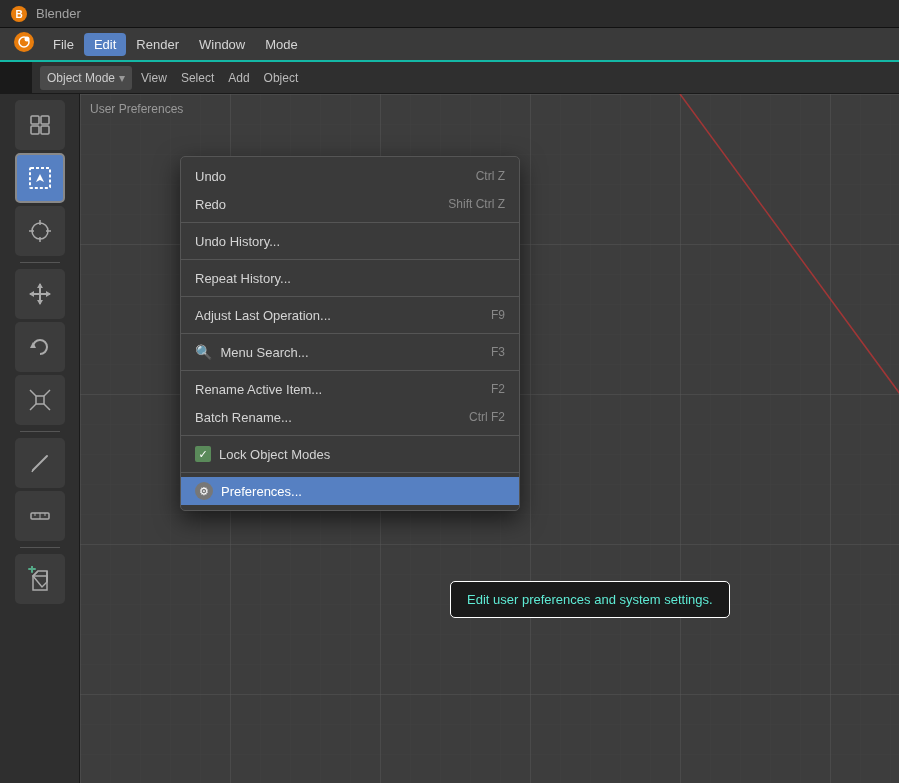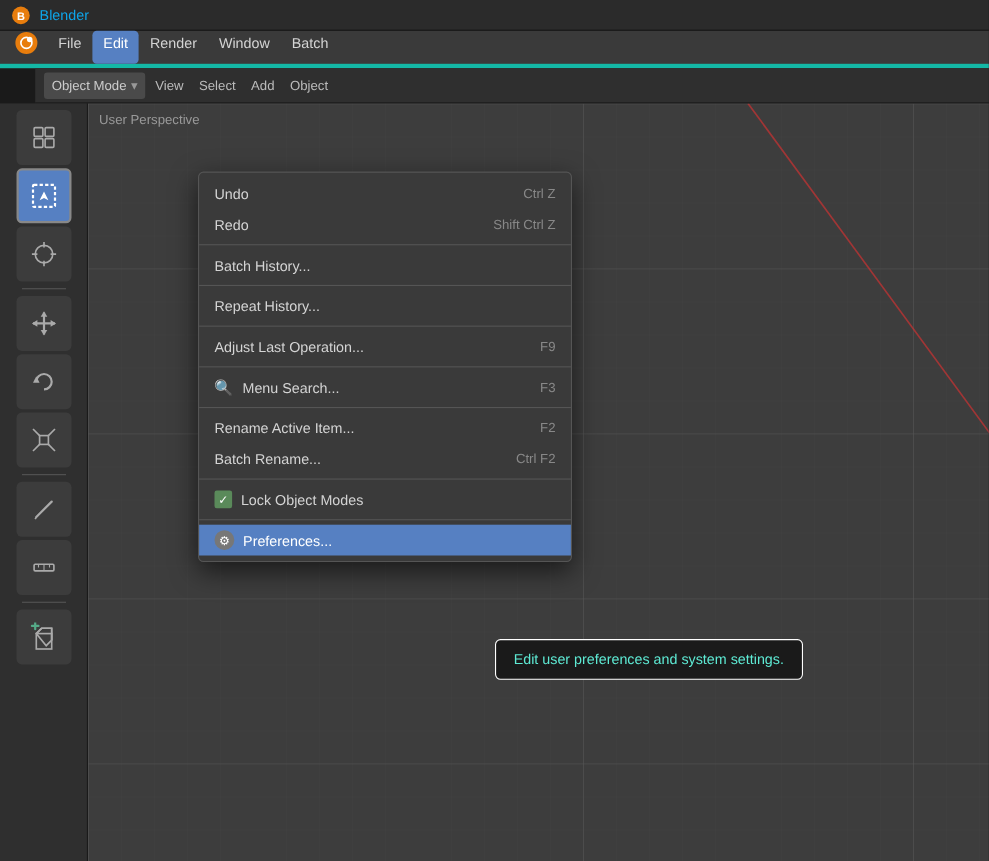--- a/index.html
+++ b/index.html
@@ -22,31 +22,32 @@
       align-items: center;
       padding: 0 10px;
       border-bottom: 1px solid #111;
     }
     .title-bar-logo {
       width: 18px;
       height: 18px;
       margin-right: 8px;
     }
     .title-bar-text {
-      color: #0ea5e9;
+      color: #a3a3a3;
       font-size: 13px;
     }
 
     
     .menu-bar {
       background: #3a3a3a;
       height: 34px;
       display: flex;
+      align-items: center;
       padding: 0 5px;
-      border-bottom: 4px solid #14b8a6;
+      border-bottom: 2px solid #14b8a6;
     }
     .menu-item {
       padding: 4px 10px;
       border-radius: 4px;
       cursor: pointer;
       color: #d4d4d4;
       font-size: 13px;
       white-space: nowrap;
     }
     .menu-item:hover, .menu-item.active {
@@ -284,21 +285,21 @@
     <svg width="22" height="22" viewBox="0 0 22 22">
       <circle cx="11" cy="11" r="10" fill="#e87d0d"></circle>
       <circle cx="11" cy="11" r="5" fill="none" stroke="white" stroke-width="1.5"></circle>
       <circle cx="14" cy="8" r="2.5" fill="white"></circle>
     </svg>
   </div>
   <div class="menu-item">File</div>
   <div class="menu-item active">Edit</div>
   <div class="menu-item">Render</div>
   <div class="menu-item">Window</div>
-  <div class="menu-item">Batch</div>
+  <div class="menu-item">Mode</div>
 
 </div>
 
 <div class="second-toolbar">
   <button class="toolbar-btn">
     <span>Object Mode</span>
     <span style="margin-left:4px;color:#999;">▾</span>
   </button>
   <span class="toolbar-item">View</span>
   <span class="toolbar-item">Select</span>
@@ -400,21 +401,21 @@
           <rect width="150" height="150" fill="url(#smallGrid)"></rect>
           <path d="M 150 0 L 0 0 0 150" fill="none" stroke="#555" stroke-width="1"></path>
         </pattern>
       </defs>
       <rect width="100%" height="100%" fill="url(#grid)"></rect>
 
       <line x1="600" y1="0" x2="820" y2="300" stroke="#cc3333" stroke-width="1.5" opacity="0.7"></line>
     </svg>
 
     <div class="viewport-label">
-      <span>User Perspective</span>
+      <span>User Preferences</span>
     </div>
 
     <div class="dropdown-overlay">
       <div class="dropdown-menu">
 
         <div class="menu-row">
           <span class="row-left">
             <span>Undo</span>
           </span>
           <span class="shortcut">Ctrl Z</span>
@@ -423,21 +424,21 @@
         <div class="menu-row">
           <span class="row-left">
             <span>Redo</span>
           </span>
           <span class="shortcut">Shift Ctrl Z</span>
         </div>
 
         <div class="menu-separator"></div>
 
         <div class="menu-row">
-          <span>Batch History...</span>
+          <span>Undo History...</span>
         </div>
 
         <div class="menu-separator"></div>
 
 
         <div class="menu-row">
           <span>Repeat History...</span>
         </div>
 
         <div class="menu-separator"></div>

